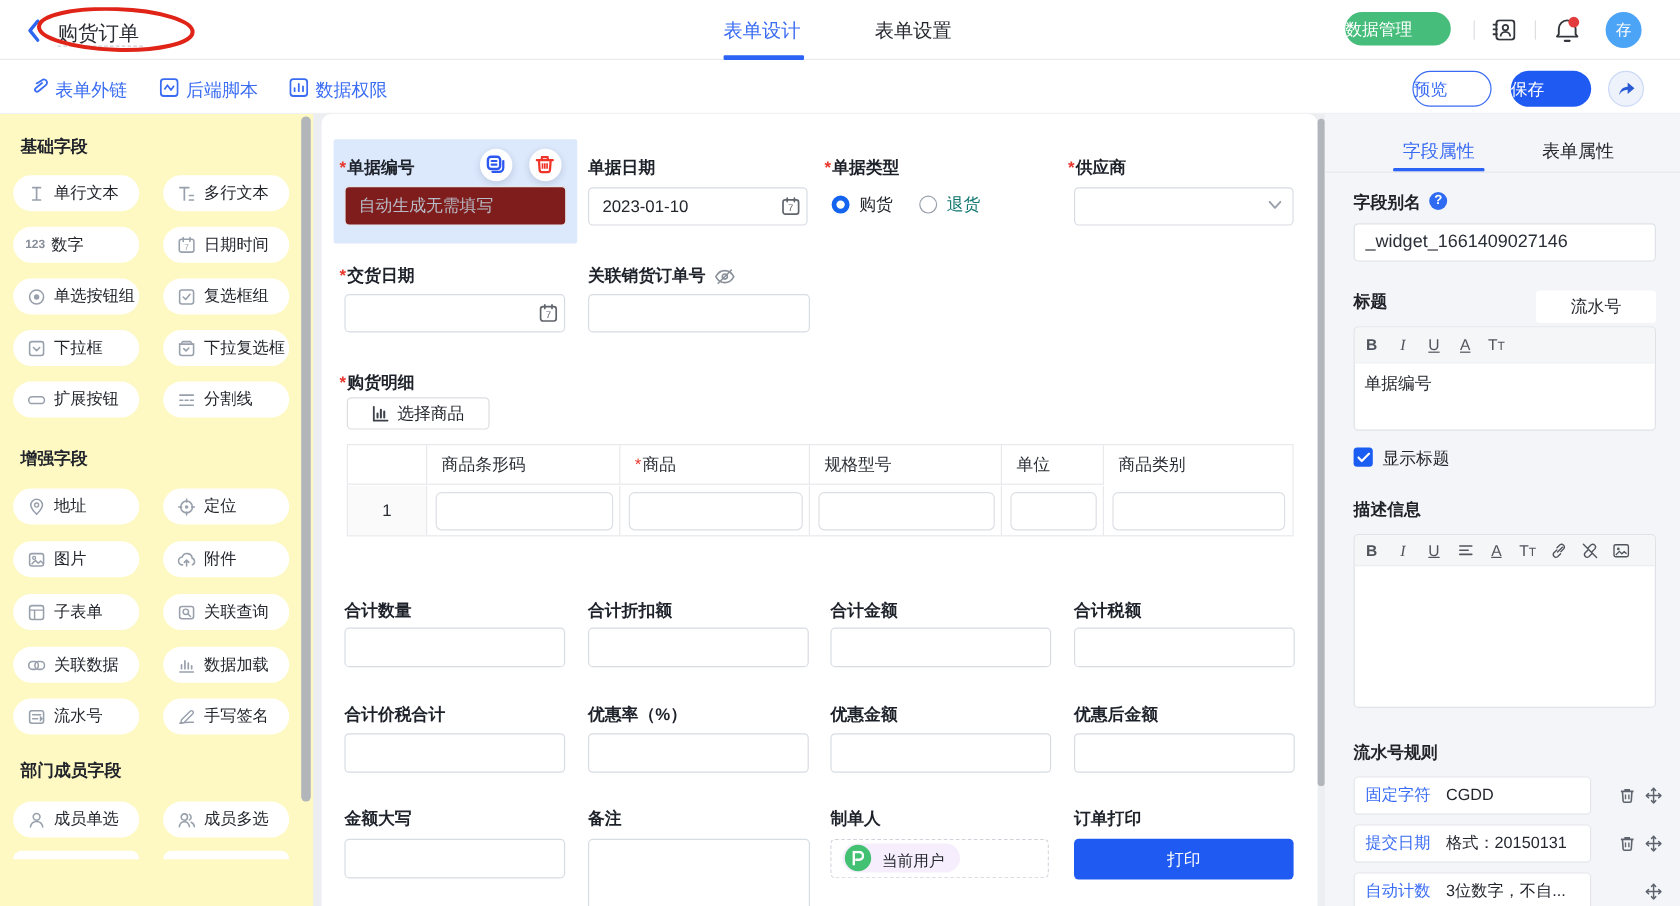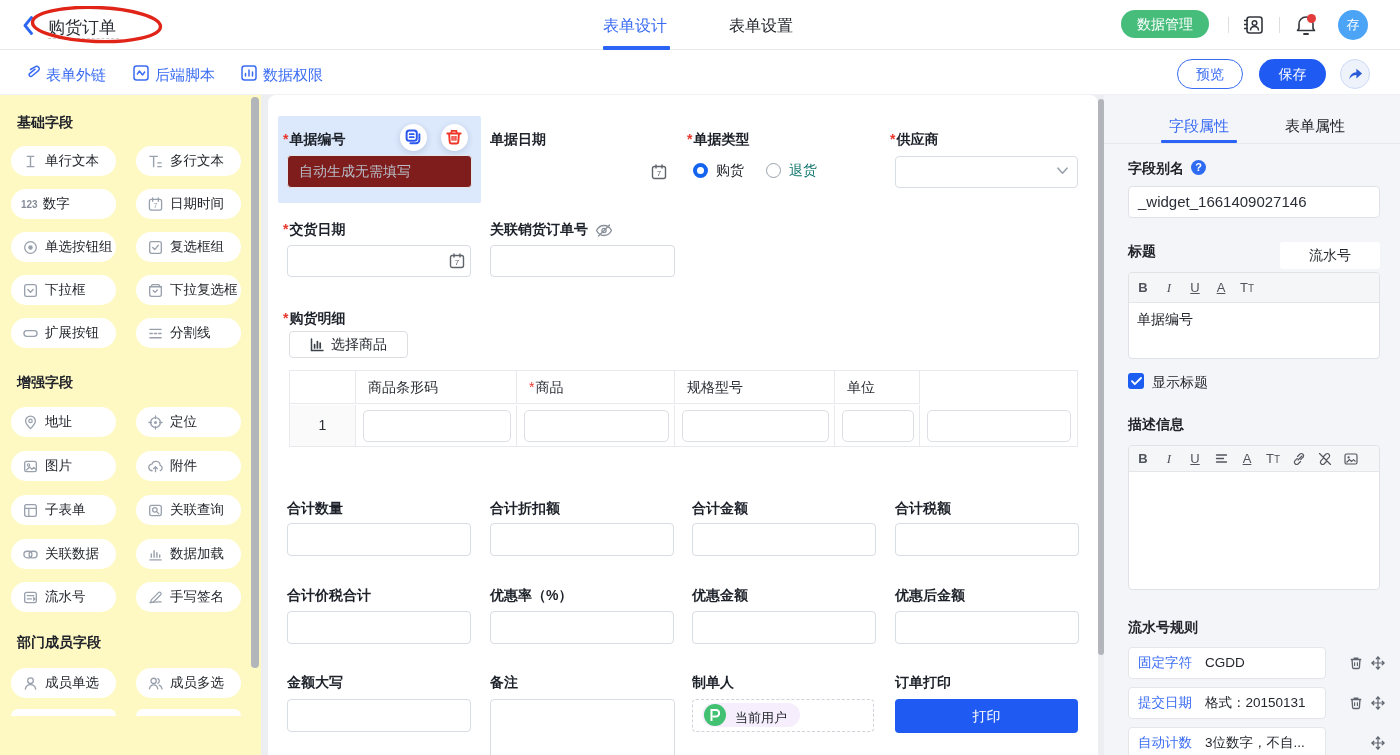--- a/index.html
+++ b/index.html
@@ -6,21 +6,21 @@
 html,body{width:1400px;height:755px;overflow:hidden}
 body{font-family:"Liberation Sans",sans-serif;color:#1d2129;position:relative;background:#fff}
 .abs{position:absolute}
 svg{display:block}
 
 #hdr{position:absolute;left:0;top:0;width:1400px;height:50px;background:#fff;border-bottom:1px solid #e9eaee}
 #tbar{position:absolute;left:0;top:50px;width:1400px;height:45px;background:#fff;border-bottom:1px solid #f0f1f4}
 .htab{position:absolute;top:16px;font-size:16px;color:#23262d}
 .blue{color:#3a6cf3}
 .link{position:absolute;top:16px;font-size:15px;color:#3a6cf3}
-.pill{position:absolute;border-radius:15px;font-size:14px;text-align:center}
+.pill{position:absolute;border-radius:15px;font-size:14px;}
 
 #main{position:absolute;left:0;top:95px;width:1400px;height:660px;background:#eceef2}
 #sidebar{position:absolute;left:0;top:0;width:261px;height:660px;background:#fef9c3}
 #canvas{position:absolute;left:268px;top:0;width:830px;height:660px;background:#fff;border-radius:8px 8px 0 0}
 #rpanel{position:absolute;left:1104px;top:0;width:296px;height:660px;background:#f4f5f8}
 .sbthumb{position:absolute;background:#b2b5ba;border-radius:4px}
 
 .shead{position:absolute;font-size:14px;font-weight:700;color:#20232a}
 .fpill{position:absolute;width:105px;height:30px;background:#fff;border-radius:15px;display:flex;align-items:center;font-size:13.5px;color:#23262d}
 .fpill svg{margin:0 7px 0 12px;flex:none}
@@ -205,20 +205,21 @@
     <div class="abs" style="left:173px;top:29px;width:27px;height:27px;border-radius:50%;background:#fff;box-shadow:0 2px 6px rgba(40,60,110,.18)"></div>
     <svg class="abs" style="left:178px;top:34px" width="16" height="16" viewBox="0 0 16 16">
         <path d="M1.4 4.4h13.2" stroke="#f03428" stroke-width="2" stroke-linecap="round" fill="none"></path>
         <path d="M5.3 4.2l.4-2.3h4.6l.4 2.3" fill="none" stroke="#f03428" stroke-width="1.8"></path>
         <path d="M3.1 4.6l.6 8.2a1.9 1.9 0 0 0 1.9 1.7h4.8a1.9 1.9 0 0 0 1.9-1.7l.6-8.2" fill="none" stroke="#f03428" stroke-width="1.9"></path>
         <path d="M6.1 7.1v4.6M8 7.1v4.6M9.9 7.1v4.6" stroke="#f03428" stroke-width="1.4"></path>
       </svg>
     <div class="inp ph" style="left:19px;top:60px;width:185px;height:33px;background:#7f1d1d;border-color:#e4e6ea;line-height:31px">自动生成无需填写</div>
 
     <div class="lbl" style="left:222px;top:36px">单据日期</div>
+    <div class="inp val" style="left:222px;top:61px;width:183px">2023-01-10</div>
     <svg class="abs" style="left:383px;top:69px" width="16" height="16" viewBox="0 0 16 16">
         <rect x="1.5" y="2.5" width="13" height="12" rx="2" fill="none" stroke="#5f646b" stroke-width="1.4"></rect>
         <path d="M5 1v3M11 1v3" stroke="#5f646b" stroke-width="1.4" stroke-linecap="round"></path>
         <text x="8" y="12.2" font-size="8" fill="#5f646b" text-anchor="middle" font-family="Liberation Sans">7</text>
       </svg>
 
     <div class="lbl" style="left:419px;top:36px"><span class="ast">*</span>单据类型</div>
     <div class="abs" style="left:425px;top:68px;width:15px;height:15px;border-radius:50%;border:4.5px solid #1464f0;background:#fff"></div>
     <div class="abs" style="left:448px;top:67px;font-size:14px;color:#23262d">购货</div>
     <div class="abs" style="left:498px;top:68px;width:15px;height:15px;border-radius:50%;border:1.5px solid #9aa1ab;background:#fff"></div>
@@ -249,20 +250,21 @@
     <div class="abs" style="left:21px;top:236px;width:119px;height:27px;border:1px solid #dcdee2;border-radius:4px;background:#fff;display:flex;align-items:center;justify-content:center;font-size:14px;color:#23262d"><svg style="margin-right:7px" width="14" height="14" viewBox="0 0 14 14">
           <path d="M1.5 1v11.5H13" fill="none" stroke="#3c4048" stroke-width="1.5" stroke-linecap="round"></path>
           <path d="M4.6 10V6.5M7.4 10V3.5M10.2 10V5" stroke="#3c4048" stroke-width="1.7" stroke-linecap="round"></path>
         </svg>选择商品</div>
     <div class="abs" style="left:21px;top:275px;width:789px;height:77px;border:1px solid #e8e9ec">
       <div class="abs" style="left:0;top:0;width:66px;height:33px;border-right:1px solid #e8e9ec;border-bottom:1px solid #e8e9ec"></div>
       <div class="abs" style="left:66px;top:0;width:161px;height:33px;border-right:1px solid #e8e9ec;border-bottom:1px solid #e8e9ec;font-size:14px;color:#2a2e35;line-height:33px;padding-left:12px">商品条形码</div>
       <div class="abs" style="left:227px;top:0;width:158px;height:33px;border-right:1px solid #e8e9ec;border-bottom:1px solid #e8e9ec;font-size:14px;color:#2a2e35;line-height:33px;padding-left:12px"><span class="ast">*</span>商品</div>
       <div class="abs" style="left:385px;top:0;width:160px;height:33px;border-right:1px solid #e8e9ec;border-bottom:1px solid #e8e9ec;font-size:14px;color:#2a2e35;line-height:33px;padding-left:12px">规格型号</div>
       <div class="abs" style="left:545px;top:0;width:85px;height:33px;border-right:1px solid #e8e9ec;border-bottom:1px solid #e8e9ec;font-size:14px;color:#2a2e35;line-height:33px;padding-left:12px">单位</div>
+      <div class="abs" style="left:630px;top:0;width:157px;height:33px;font-size:14px;color:#2a2e35;line-height:33px;padding-left:12px">商品类别</div>
       <div class="abs" style="left:0;top:34px;width:66px;height:41px;background:#fafafa;border-right:1px solid #e8e9ec;font-size:14px;color:#2a2e35;text-align:center;line-height:41px">1</div>
       <div class="abs" style="left:66px;top:34px;width:161px;height:41px;border-right:1px solid #e8e9ec">
           <div class="inp" style="left:7px;top:5px;width:148px;border-color:#dcdfe3;border-radius:5px"></div>
         </div>
       <div class="abs" style="left:227px;top:34px;width:158px;height:41px;border-right:1px solid #e8e9ec">
           <div class="inp" style="left:7px;top:5px;width:145px;border-color:#dcdfe3;border-radius:5px"></div>
         </div>
       <div class="abs" style="left:385px;top:34px;width:160px;height:41px;border-right:1px solid #e8e9ec">
           <div class="inp" style="left:7px;top:5px;width:147px;border-color:#dcdfe3;border-radius:5px"></div>
         </div>

